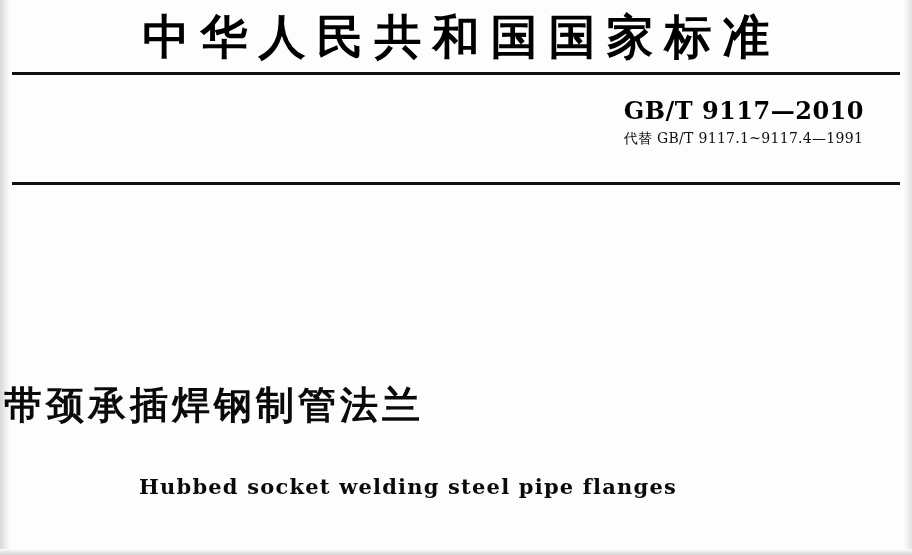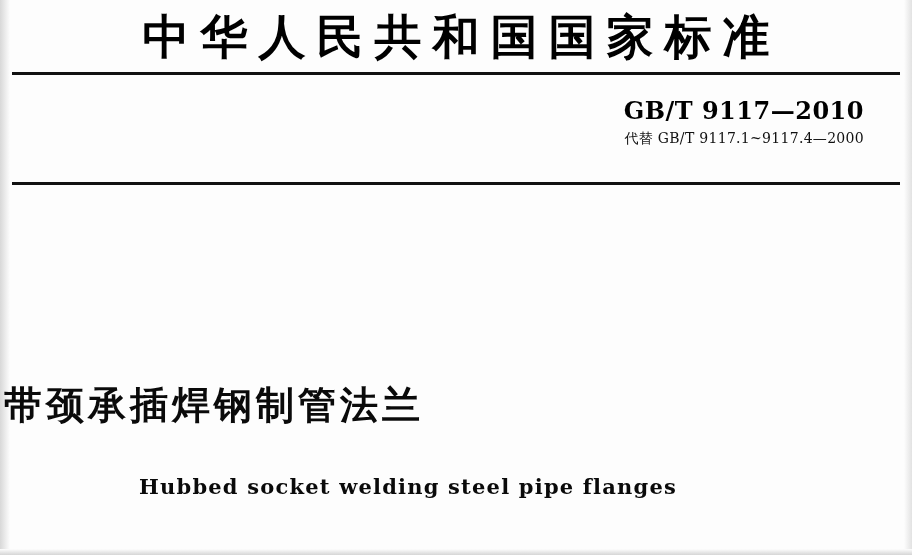--- a/index.html
+++ b/index.html
@@ -48,21 +48,21 @@
   }
   .rule-bottom {
     top: 182px;
     height: 3px;
   }
   
   .std-block {
     position: absolute;
     right: 48px;
     top: 96px;
-    text-align: right;
+    text-align: left;
     line-height: 1.25;
   }
   .std-number {
     font-family: "DejaVu Serif", "Liberation Serif", serif;
     font-weight: bold;
     font-size: 24px;
     letter-spacing: 0.5px;
     color: #000000;
     white-space: nowrap;
   }
@@ -135,21 +135,21 @@
 
   <div class="edge-left"></div>
   <div class="edge-right"></div>
 
   <div class="banner">中华人民共和国国家标准</div>
 
   <div class="rule rule-top"></div>
 
   <div class="std-block">
     <div class="std-number">GB/T 9117—2010</div>
-    <div class="std-replaces">代替 GB/T 9117.1~9117.4—2000</div>
+    <div class="std-replaces">代替 GB/T 9117.1~9117.4—1991</div>
   </div>
 
   <div class="rule rule-bottom"></div>
 
   <div class="title-cn">带颈承插焊钢制管法兰</div>
 
   <div class="title-en">Hubbed socket welding steel pipe flanges</div>
 
   <div class="edge-bottom"></div>
 </div>

